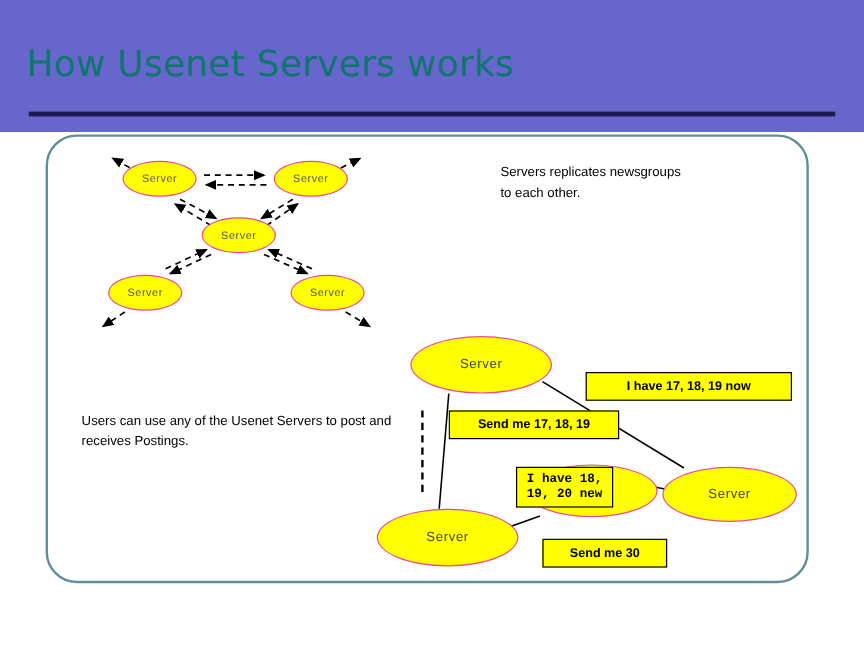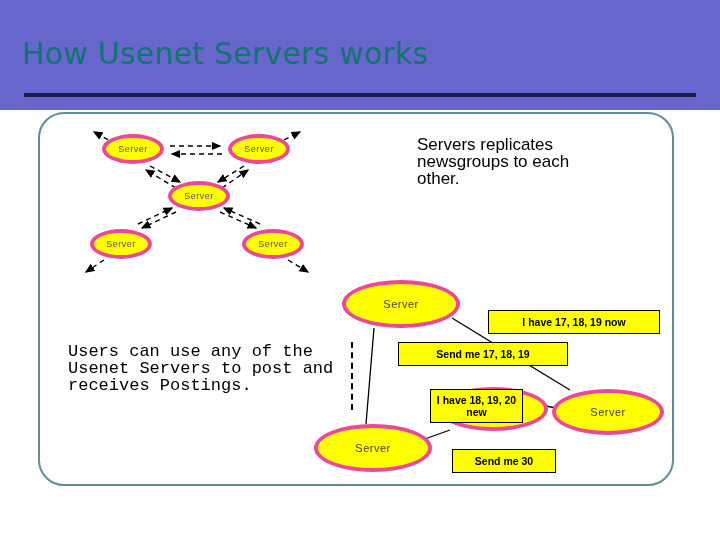--- a/index.html
+++ b/index.html
@@ -56,40 +56,40 @@
     width: 636px;
     height: 374px;
     border: 2px solid #5f8f96;
     border-radius: 26px;
     box-sizing: border-box;
     background: transparent;
   }
   
   .para {
     position: absolute;
-    font-size: 17px;
+    font-size: 11px;
     color: #000000;
     line-height: 17px;
     font-family: "Liberation Sans", sans-serif;
   }
   #para-replicate { left: 417px; top: 136px; width: 160px; }
-  #para-users     { left: 68px;  top: 343px; width: 266px; font-family: Liberation Mono, monospace; }
+  #para-users     { left: 68px;  top: 343px; width: 266px; }
 
   
   .diagram-top {
     position: absolute;
     left: 80px;
     top: 126px;
     width: 240px;
     height: 150px;
   }
   .ellipse {
     position: absolute;
     background: #ffff00;
-    border: 4px solid #ec4899;
+    border: 1px solid #ec4899;
     border-radius: 50%;
     box-sizing: border-box;
     display: flex;
     align-items: center;
     justify-content: center;
     font-size: 9px;
     color: #555555;
     font-family: "Liberation Sans", sans-serif;
     letter-spacing: 0.5px;
   }
@@ -134,22 +134,22 @@
     font-weight: bold;
     font-family: "Liberation Sans", sans-serif;
     display: flex;
     align-items: center;
     justify-content: center;
     text-align: center;
     line-height: 12px;
     padding: 1px 3px;
   }
   #msg-1 { left: 158px; top: 38px;  width: 172px; height: 24px; }
-  #msg-2 { left: 68px;  top: 70px;  width: 170px; height: 24px; }
-  #msg-3 { left: 100px; top: 117px; width: 93px;  height: 34px; }
+  #msg-2 { left: 44px;  top: 70px;  width: 142px; height: 24px; }
+  #msg-3 { left: 100px; top: 117px; width: 81px;  height: 34px; font-family: Liberation Mono, monospace; }
   #msg-4 { left: 122px; top: 177px; width: 104px; height: 24px; }
 
   .dashed-line {
     position: absolute;
     border-left: 2px dashed #000000;
   }
 </style>
 </head>
 <body>
 

